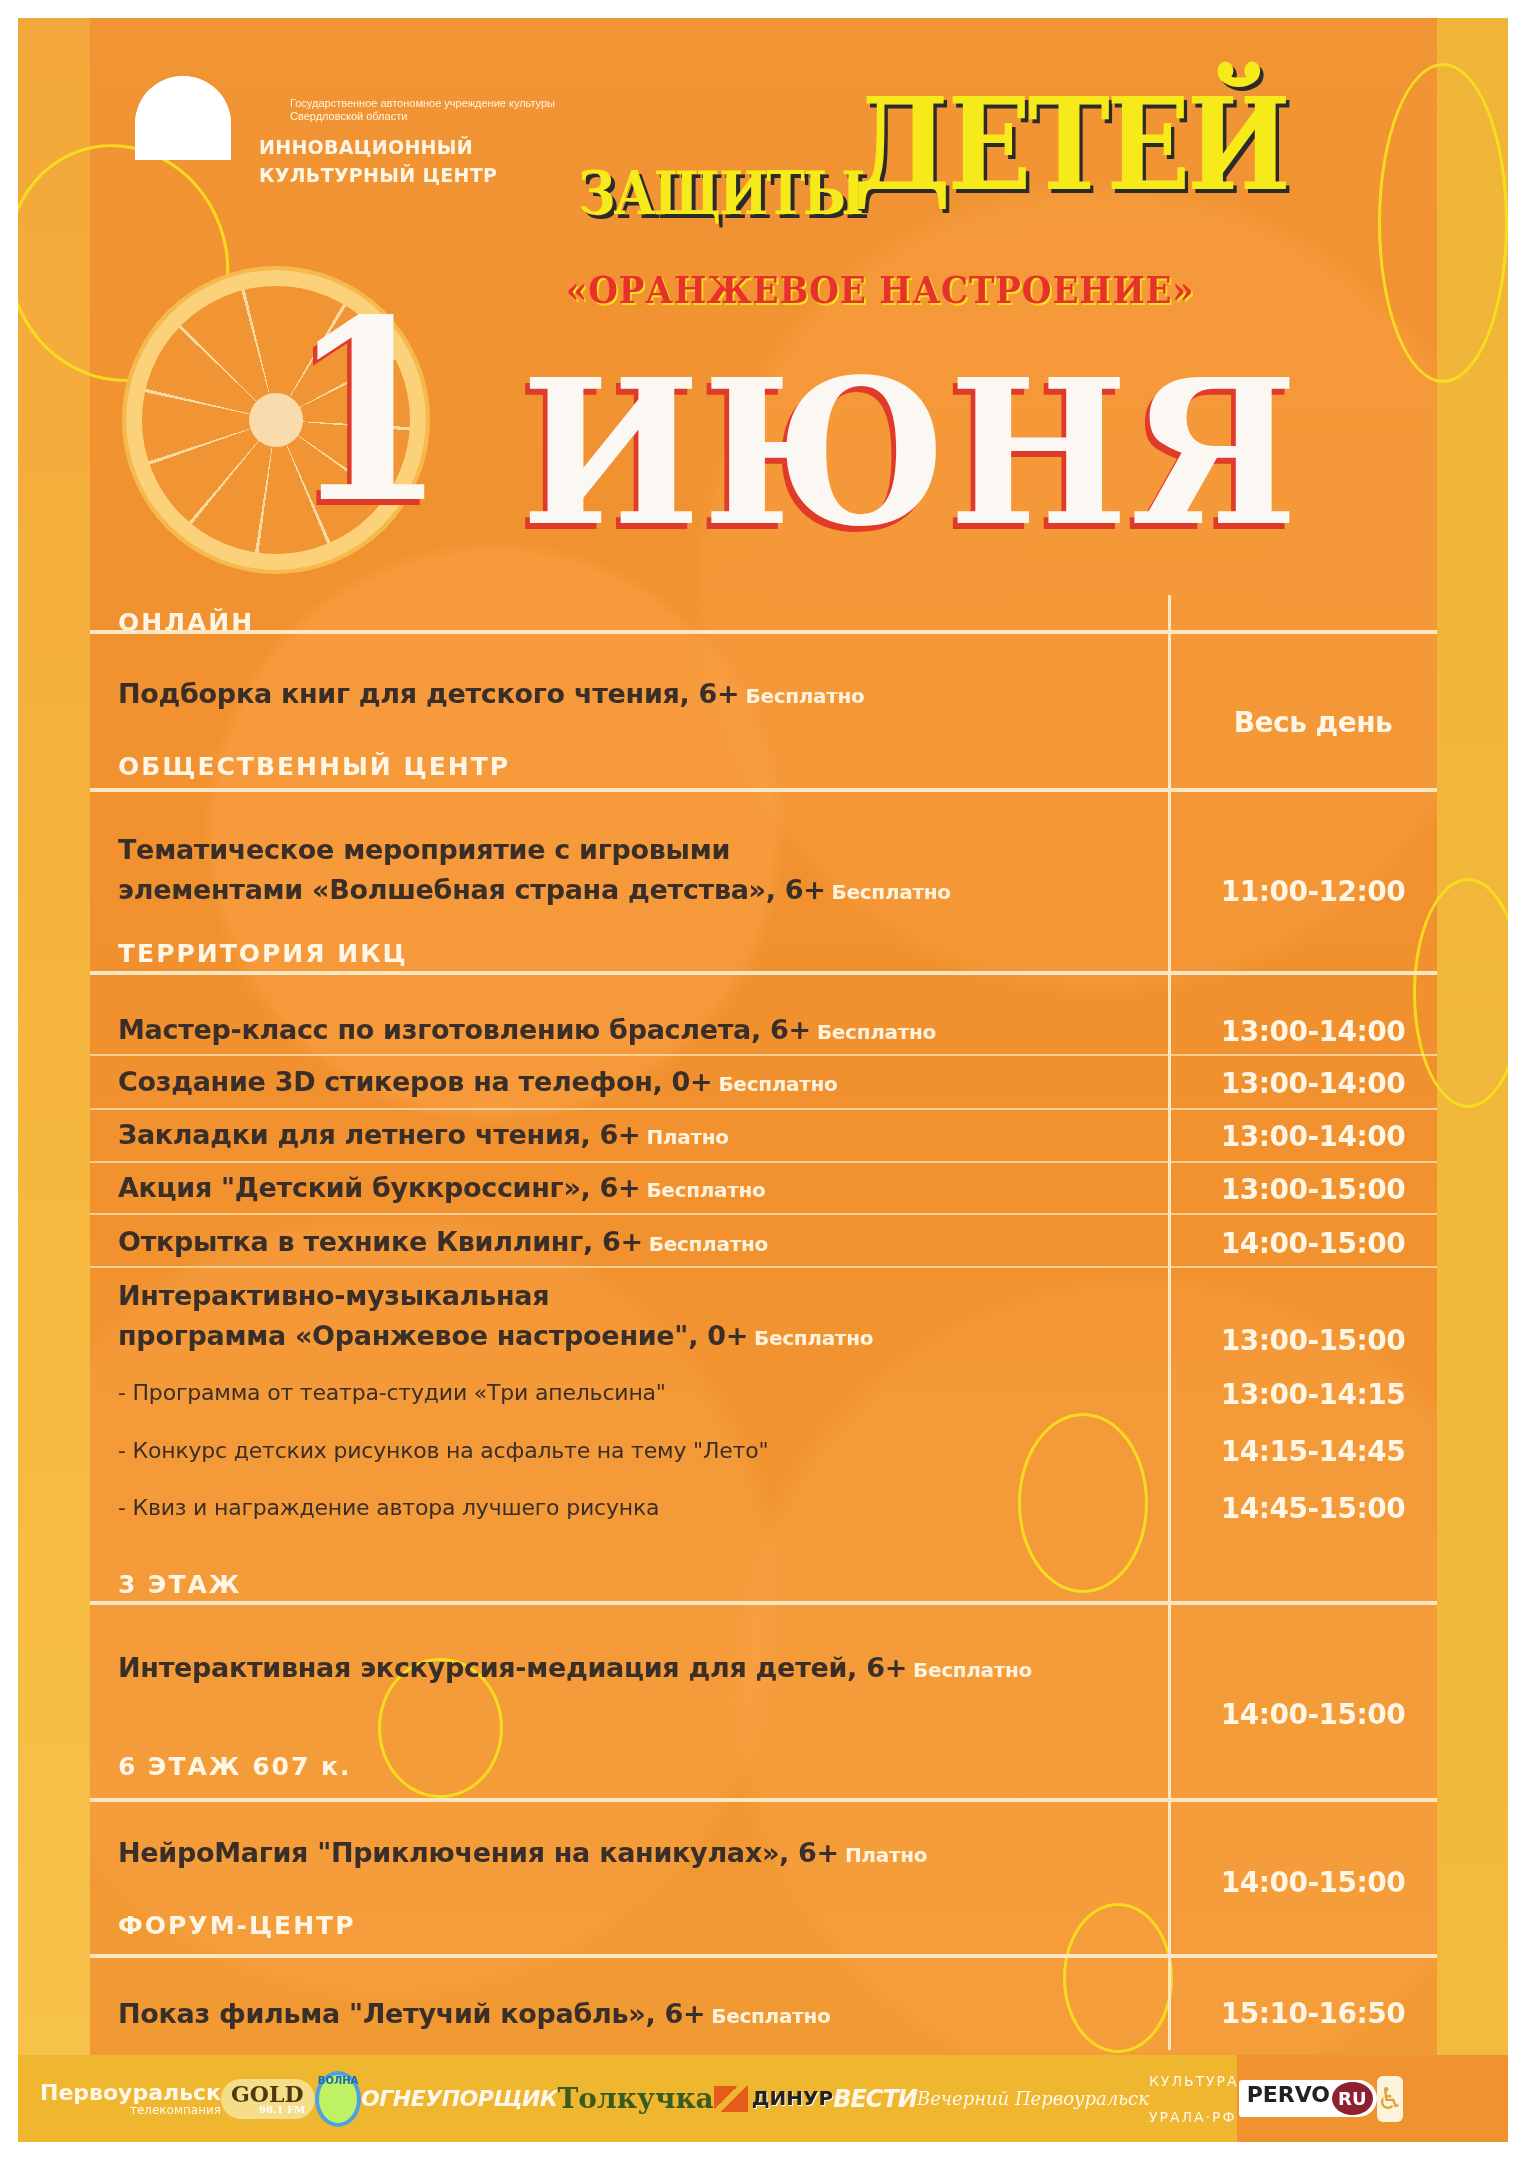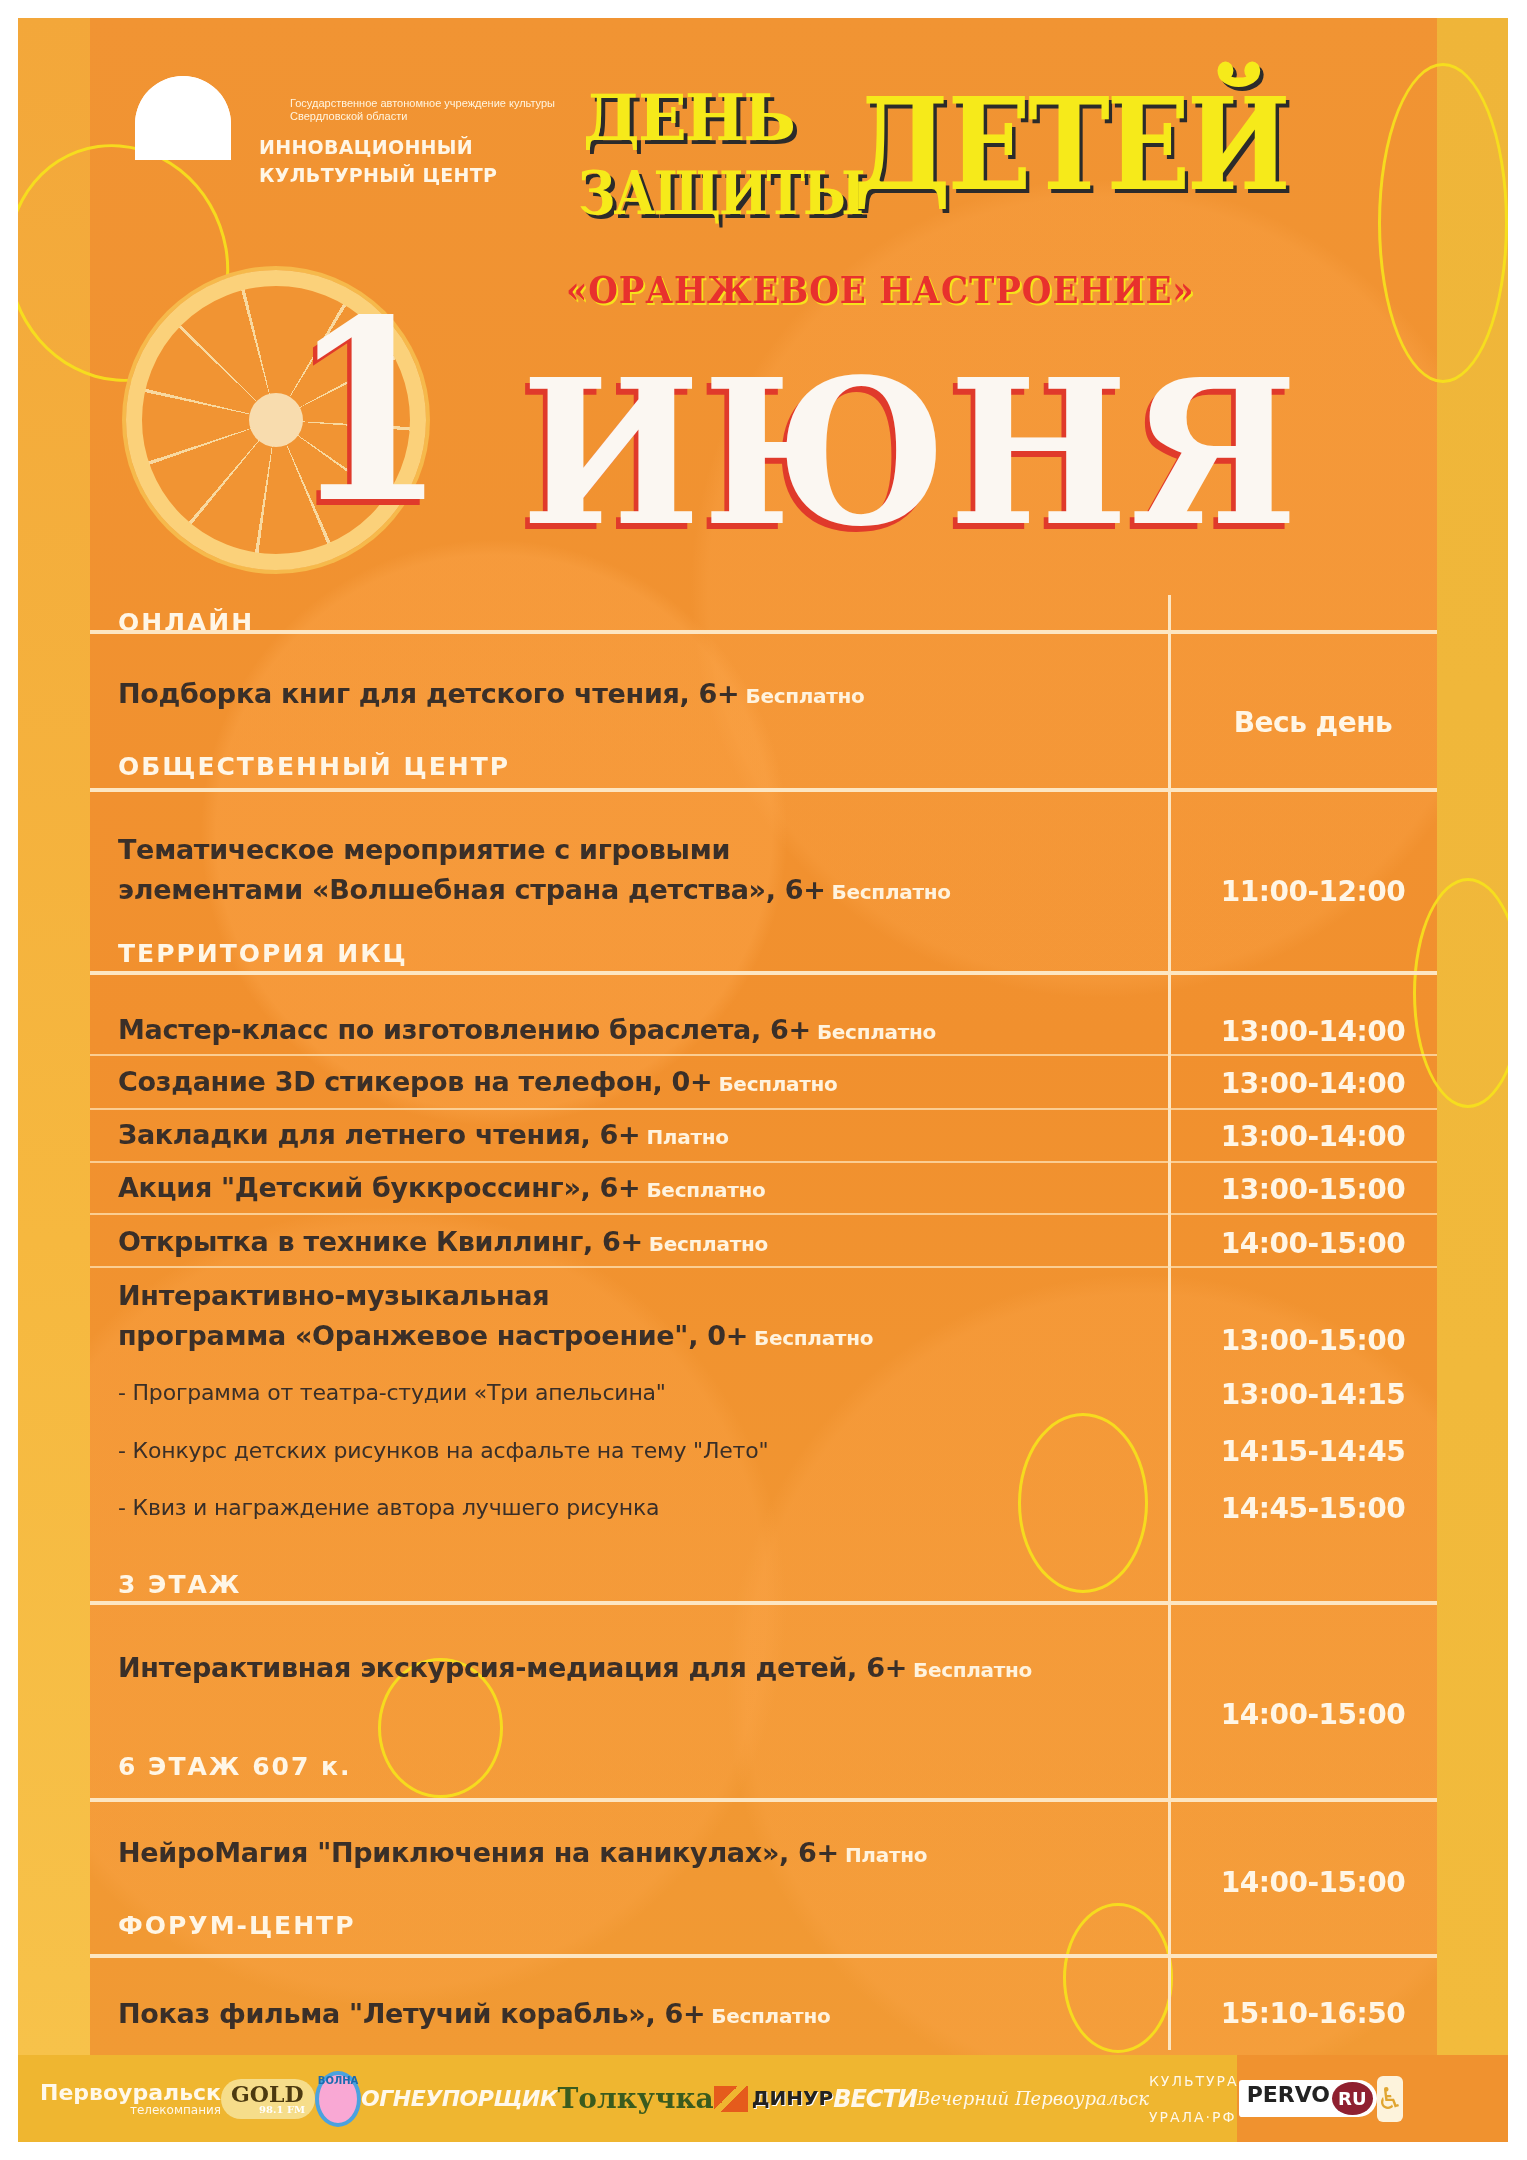--- a/index.html
+++ b/index.html
@@ -115,21 +115,21 @@
   
   .footer {
     position: absolute; left: 0; top: 2037px; width: 1219px; height: 87px; background: #efb630;
     display: flex; align-items: center; justify-content: space-between; padding: 0 20px 0 22px;
   }
   .sponsor { color: #fff8ea; font-family: "DejaVu Sans", sans-serif; font-weight: bold; white-space: nowrap; display: flex; }
   .sp-perv { font-size: 22px; line-height: 1; flex-direction: column; align-items: flex-end; }
   .sp-perv small { font-size: 12px; font-weight: normal; }
   .sp-gold { font-family: "DejaVu Serif", serif; font-size: 22px; color: #4c3a10; background: #f6dd8a; padding: 4px 10px; border-radius: 20px; flex-direction: column; line-height: 1; }
   .sp-gold small { font-size: 10px; color: #fff; padding-left: 28px; }
-  .sp-volna { width: 46px; height: 56px; border-radius: 50%; background: #f9a8d4; color: #1a6bb0; font-size: 10px; justify-content: center; border: 4px solid #4ba2df; }
+  .sp-volna { width: 46px; height: 56px; border-radius: 50%; background: #bef264; color: #1a6bb0; font-size: 10px; justify-content: center; border: 4px solid #4ba2df; }
   .sp-ogne { font-style: italic; font-size: 22px; letter-spacing: -0.5px; }
   .sp-tolk { font-family: "DejaVu Serif", serif; font-size: 28px; color: #3a5b1e; }
   .sp-dinur { font-size: 20px; color: #222; text-shadow: 1px 1px 0 #fff; }
   .sp-dinur::before { content: ""; display: inline-block; width: 34px; height: 26px; margin-right: 4px; background: linear-gradient(135deg, #e55b1c 0 40%, transparent 40% 55%, #e55b1c 55%); }
   .sp-vesti { font-style: italic; font-size: 24px; letter-spacing: -1px; }
   .sp-vech { font-family: "DejaVu Serif", serif; font-style: italic; font-size: 18px; font-weight: normal; }
   .sp-kult { font-size: 14px; font-weight: normal; line-height: 16px; letter-spacing: 2px; flex-direction: column; align-items: flex-start; gap: 20px; }
   .sp-pervo { font-size: 22px; color: #222; background: #fff; padding: 2px 4px 2px 8px; border-radius: 4px 24px 24px 4px; }
   .sp-pervo span { background: #8f2030; color: #fff; border-radius: 50%; padding: 6px 6px; margin-left: 2px; font-size: 18px; }
   .access {
@@ -152,21 +152,20 @@
   <div class="deco d5"></div>
   <div class="deco d6"></div>
 
   <div class="logo-circle"></div>
   <div class="org-sub">Государственное автономное учреждение культуры Свердловской области</div>
   <div class="org-name">
     <div>ИННОВАЦИОННЫЙ</div>
     <div>КУЛЬТУРНЫЙ ЦЕНТР</div>
   </div>
 
-  <div class="t-den">ДЕНЬ</div>
   <div class="t-zasch">ЗАЩИТЫ</div>
   <div class="t-detei">ДЕТЕЙ</div>
   <div class="t-mood">«ОРАНЖЕВОЕ НАСТРОЕНИЕ»</div>
 
   <div class="orange-slice"></div>
   <div class="d-one">1</div>
   <div class="d-june">ИЮНЯ</div>
 
   <div class="table">
     <div class="vline"></div>

